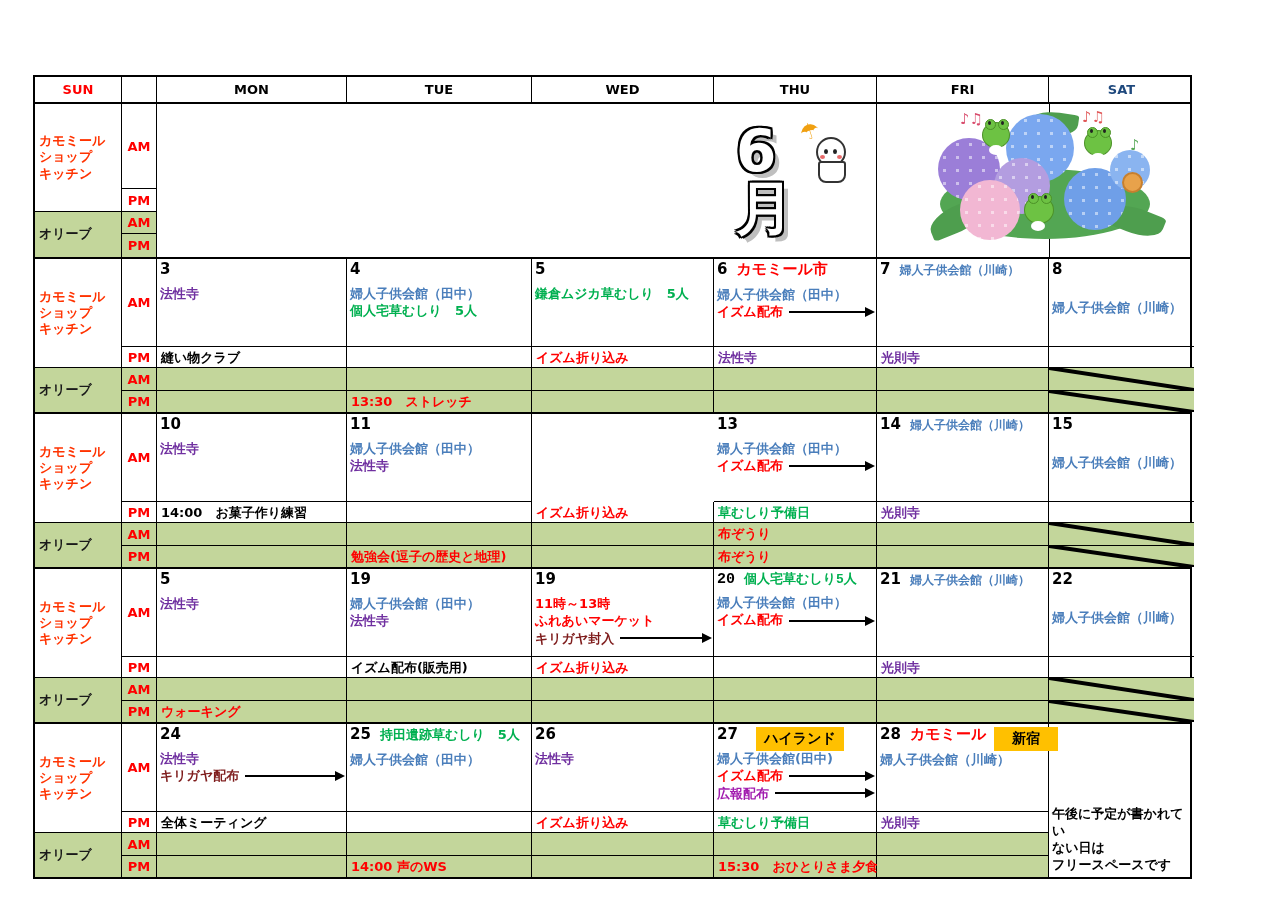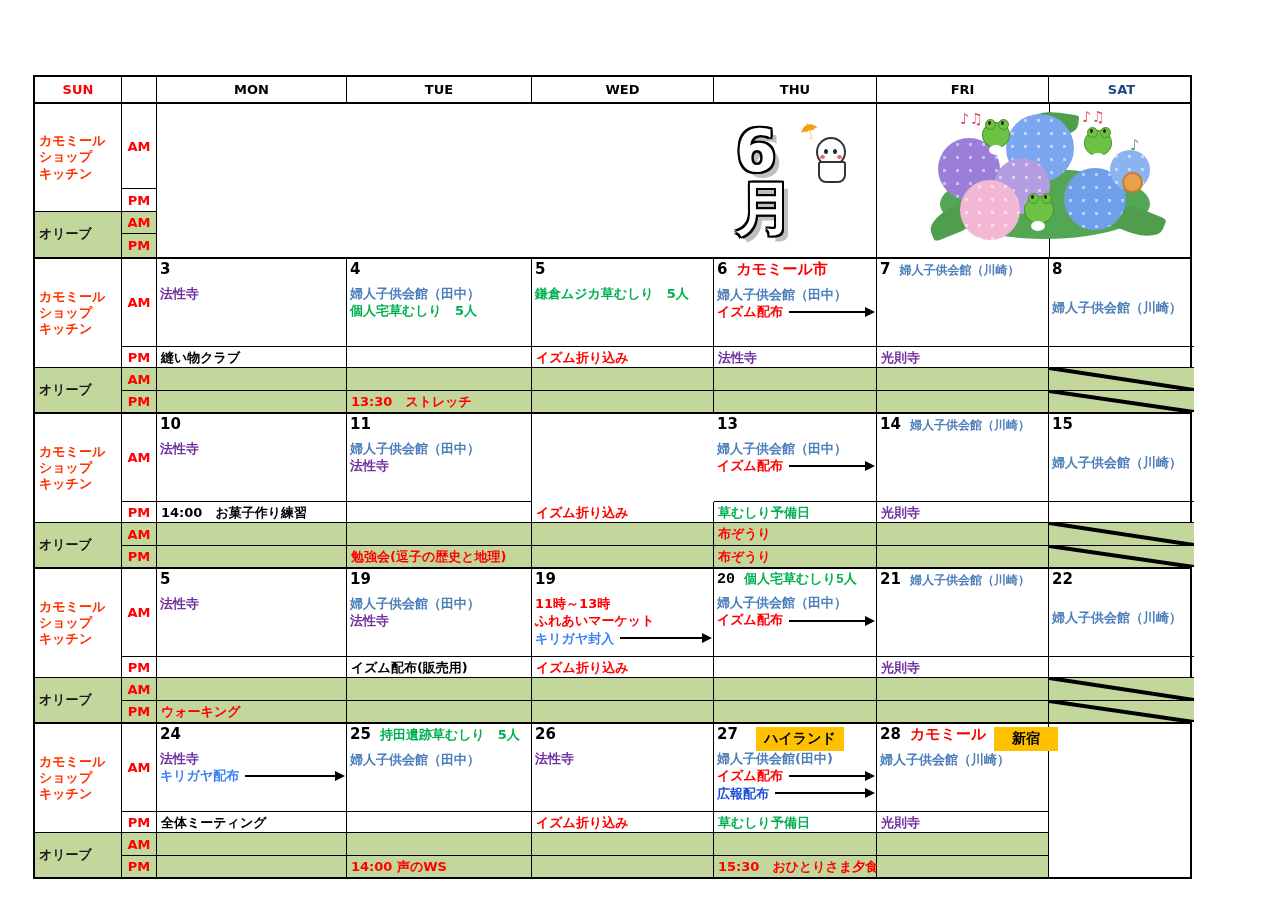--- a/index.html
+++ b/index.html
@@ -37,21 +37,21 @@
   .numline{display:flex;align-items:baseline;gap:9px;padding:1px 3px 0 3px;}
   .num{font-size:15px;}
   .numlabel{font-size:13px;}
   .numlabel.small{font-size:12px;}
   .numlabel.big{font-size:15px;}
   .items{padding:6px 3px 0 3px;}
   .items-flat{padding:1px 4px;}
   .item{display:flex;align-items:center;white-space:nowrap;line-height:1.18;margin-top:2px;}
   .item.gap{margin-top:16px;}
   .c-red{color:#ff0000;} .c-blue{color:#4a7ebb;} .c-purple{color:#7030a0;}
-  .c-green{color:#00b050;} .c-navy{color:#3b82f6;} .c-orange{color:#1d4ed8;} .c-black{color:#000;}
+  .c-green{color:#00b050;} .c-navy{color:#7f1d1d;} .c-orange{color:#a21caf;} .c-black{color:#000;}
   .arrow{position:relative;display:inline-block;height:2px;background:#000;margin-left:6px;z-index:2;}
   .arrow::after{content:'';position:absolute;right:-2px;top:-4px;width:0;height:0;
     border-left:10px solid #000;border-top:5px solid transparent;border-bottom:5px solid transparent;}
   .tag{position:absolute;background:#ffc000;color:#000;text-align:center;font-size:14px;
        padding:3px 0;z-index:3;}
   .tag-highland{left:42px;top:3px;width:88px;}
   .tag-shinjuku{right:-10px;top:3px;width:64px;}
   .diag-svg{position:absolute;left:0;top:0;width:100%;height:100%;}
   .satnote{position:absolute;left:3px;bottom:3px;font-size:13px;line-height:1.3;white-space:pre-line;}
   
@@ -683,16 +683,21 @@
         </div>
         <div class="cell b-b b-r" style="grid-area: 2 / 7;">
           <div class="items-flat">
             <div class="item">
               <span class="c-purple">光則寺</span>
             </div>
           </div>
         </div>
         <div class="cell green b-b b-r" style="grid-area: 3 / 7;"></div>
         <div class="cell green b-r" style="grid-area: 4 / 7;"></div>
+        <div class="cell" style="grid-area: 1 / 8 / 5;">
+          <div class="satnote">午後に予定が書かれてい
+ない日は
+フリースペースです</div>
+        </div>
       </div>
 
   </div>
 </div>
 
 </body></html>

